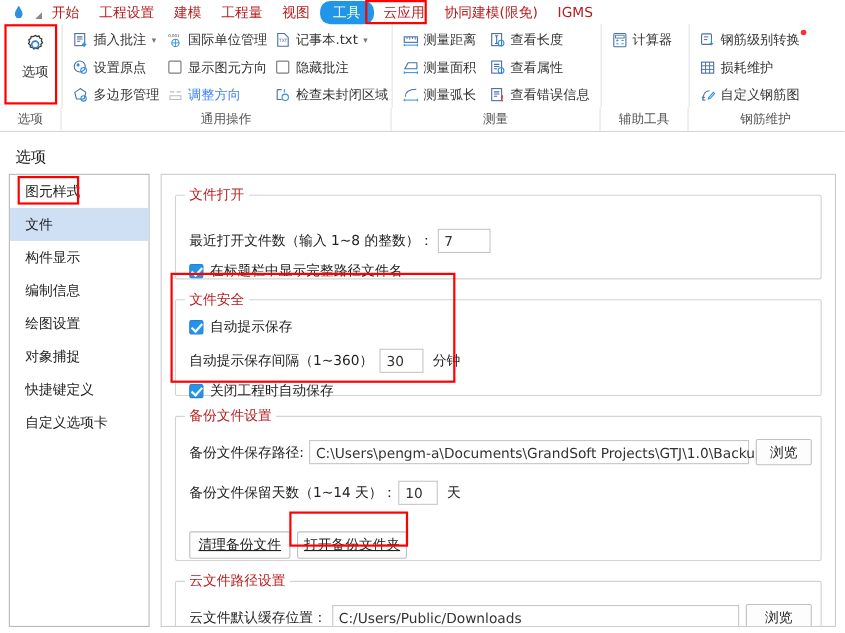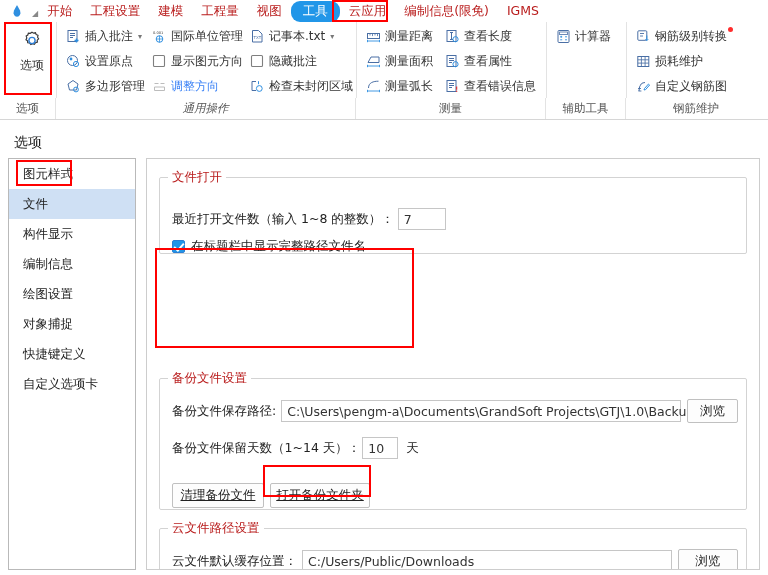--- a/index.html
+++ b/index.html
@@ -238,21 +238,21 @@
     </div>
     <span class="qat-caret">◢</span>
 
     <div class="tab">开始</div>
     <div class="tab">工程设置</div>
     <div class="tab">建模</div>
     <div class="tab">工程量</div>
     <div class="tab">视图</div>
     <div class="tab active">工具</div>
     <div class="tab">云应用</div>
-    <div class="tab">编制信息(限免)</div>
+    <div class="tab">协同建模(限免)</div>
     <div class="tab">IGMS</div>
   </div>
 
   <div id="ribbon-body">
 
     <div class="rgroup" style="width:56px;">
       <div class="big-btn">
         <span class="gear">
           <svg width="26" height="26" viewBox="0 0 26 26">
             <g fill="none" stroke="#3a3a3a" stroke-width="1.2">
@@ -478,21 +478,21 @@
             </svg>
           </span>
           <span>自定义钢筋图</span>
         </div>
       </div>
     </div>
   </div>
 
   <div id="grouplabels">
     <div class="glabel" style="width:56px;">选项</div>
-    <div class="glabel" style="width:300px;font-style:italic;">通用操作</div>
+    <div class="glabel" style="width:300px;">通用操作</div>
     <div class="glabel" style="width:190px;">测量</div>
     <div class="glabel" style="width:80px;">辅助工具</div>
     <div class="glabel" style="width:140px;border-right:none;">钢筋维护</div>
   </div>
 
   <div class="redbox" style="left:332px; top:0px; width:56px; height:22px;"></div>
 
   <div class="redbox" style="left:4px; top:22px; width:48px; height:73px;"></div>
 </div>
 
@@ -534,20 +534,36 @@
       <div class="row" style="left:12px; top:22px;">
         <span>最近打开文件数（输入 1~8 的整数）：</span>
         <span class="txtbox" style="width:48px; margin-left:4px;">7</span>
       </div>
       <div class="row" style="left:12px; top:52px;">
         <span class="cb"></span>
         <span>在标题栏中显示完整路径文件名</span>
       </div>
     </fieldset>
 
+    <fieldset class="grp" style="left:12px; top:105px; width:588px; height:96px;">
+      <legend>文件安全</legend>
+      <div class="row" style="left:12px; top:8px;">
+        <span class="cb"></span>
+        <span>自动提示保存</span>
+      </div>
+      <div class="row" style="left:12px; top:36px;">
+        <span>自动提示保存间隔（1~360）</span>
+        <span class="txtbox" style="width:40px; margin-left:6px;">30</span>
+        <span style="margin-left:8px;">分钟</span>
+      </div>
+      <div class="row" style="left:12px; top:66px;">
+        <span class="cb"></span>
+        <span>关闭工程时自动保存</span>
+      </div>
+    </fieldset>
 
     <fieldset class="grp" style="left:12px; top:211px; width:588px; height:140px;">
       <legend>备份文件设置</legend>
 
       <div class="row" style="left:12px; top:12px; width:566px;">
         <span>备份文件保存路径:</span>
         <span class="txtbox" style="width:400px; margin-left:5px;">C:\Users\pengm-a\Documents\GrandSoft Projects\GTJ\1.0\Backup\</span>
         <span class="btn" style="margin-left:6px; width:62px; height:24px;">浏览</span>
       </div>
 

